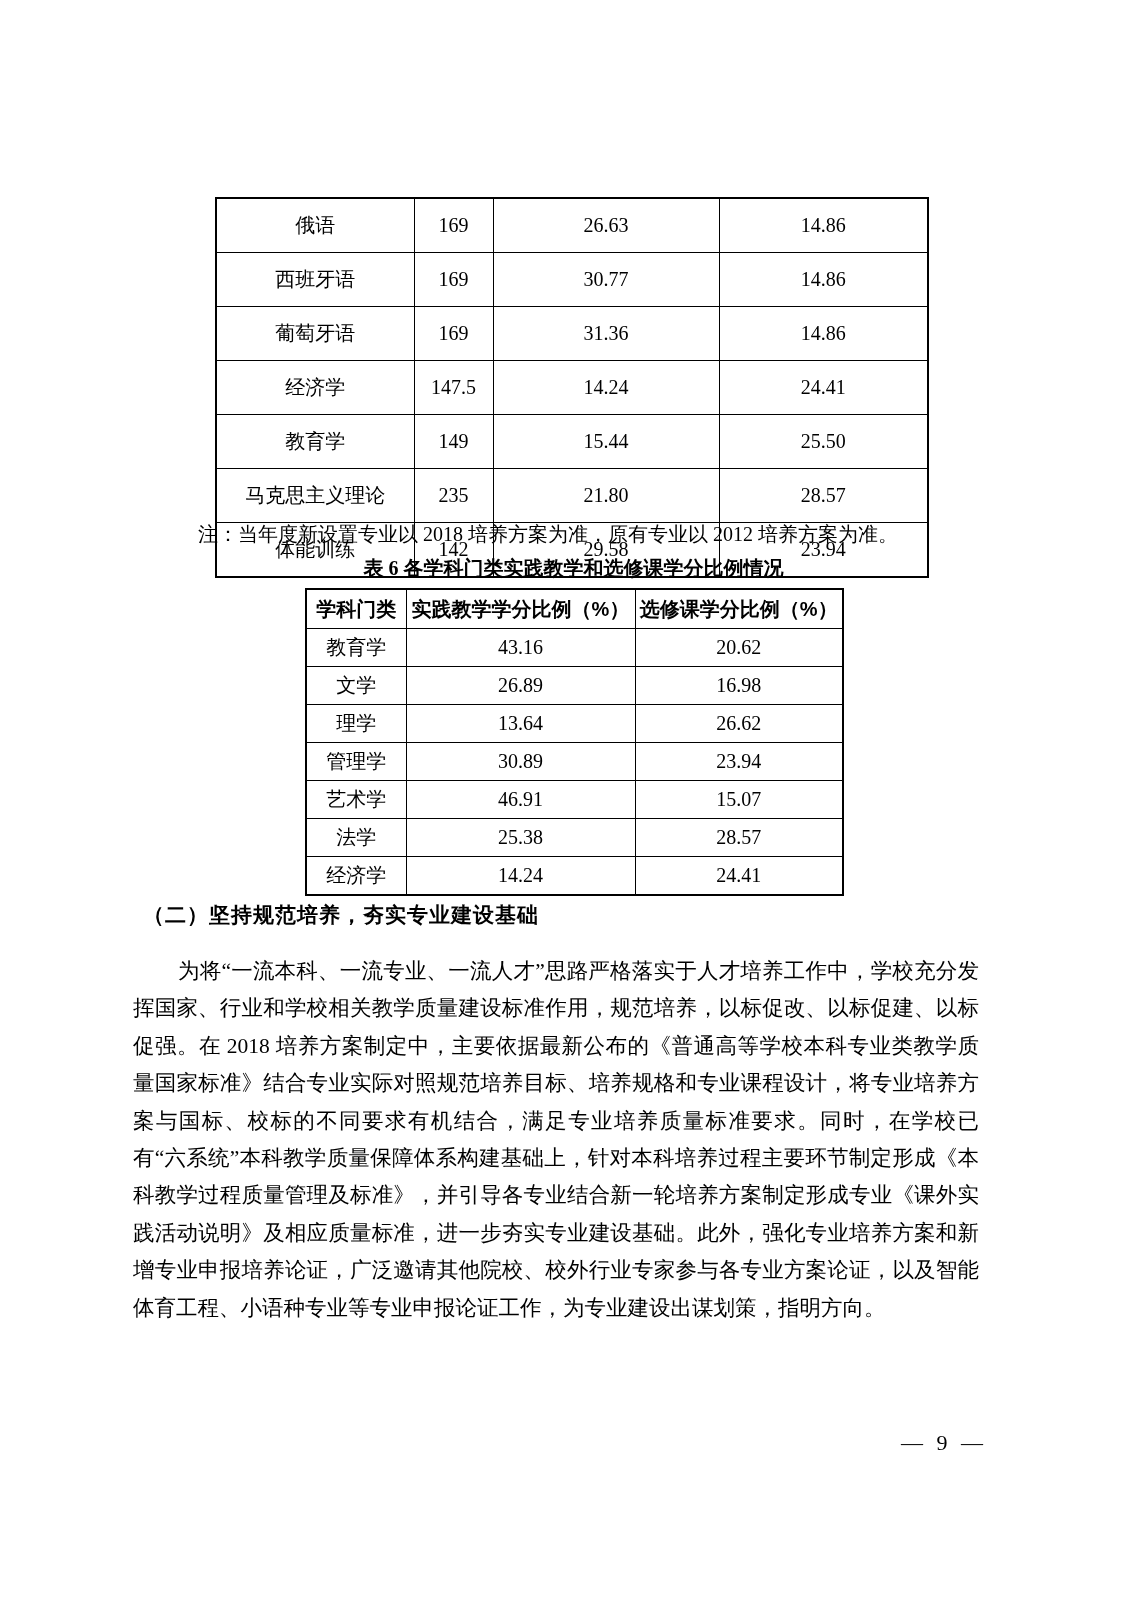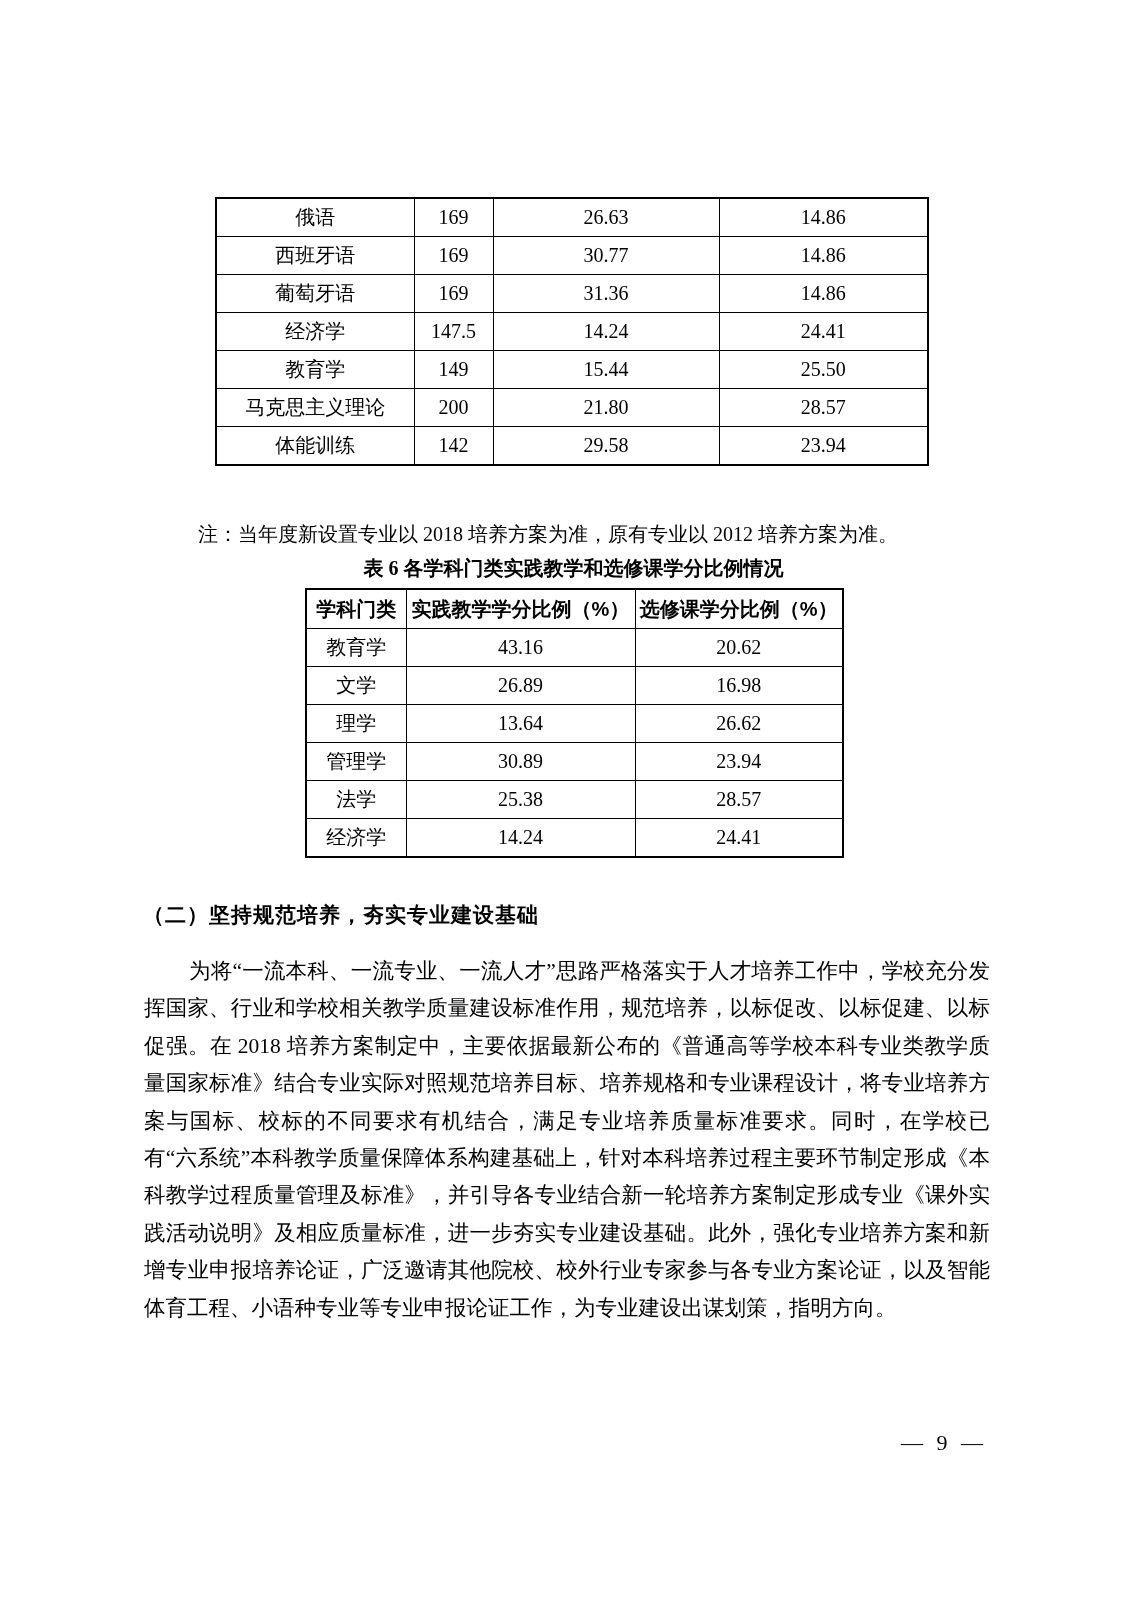--- a/index.html
+++ b/index.html
@@ -26,21 +26,21 @@
     border-collapse: collapse;
     table-layout: fixed;
     border: 2px solid #000;
   }
   table.t1 td {
     border: 1px solid #000;
     height: 37px;
     text-align: center;
     vertical-align: middle;
     font-size: 20px;
-    padding: 0;
+    padding: 8px;
   }
 
   
   .note {
     position: absolute;
     left: 198px;
     top: 521px;
     font-size: 20px;
     white-space: nowrap;
   }
@@ -96,21 +96,21 @@
     font-family: "Liberation Sans", "DejaVu Sans", sans-serif;
     font-weight: bold;
     font-size: 21px;
     letter-spacing: 1px;
     white-space: nowrap;
   }
 
   
   .body-text {
     position: absolute;
-    left: 144px;
+    left: 133px;
     top: 953px;
     width: 846px;
     margin: 0;
     font-size: 21.5px;
     line-height: 37.4px;
     text-align: justify;
     text-indent: 45px;
   }
 
   
@@ -161,21 +161,21 @@
         <td>24.41</td>
       </tr>
       <tr>
         <td>教育学</td>
         <td>149</td>
         <td>15.44</td>
         <td>25.50</td>
       </tr>
       <tr>
         <td>马克思主义理论</td>
-        <td>200</td>
+        <td>235</td>
         <td>21.80</td>
         <td>28.57</td>
       </tr>
       <tr>
         <td>体能训练</td>
         <td>142</td>
         <td>29.58</td>
         <td>23.94</td>
       </tr>
     </tbody>
@@ -213,20 +213,25 @@
         <td>理学</td>
         <td>13.64</td>
         <td>26.62</td>
       </tr>
       <tr>
         <td>管理学</td>
         <td>30.89</td>
         <td>23.94</td>
       </tr>
       <tr>
+        <td>艺术学</td>
+        <td>46.91</td>
+        <td>15.07</td>
+      </tr>
+      <tr>
         <td>法学</td>
         <td>25.38</td>
         <td>28.57</td>
       </tr>
       <tr>
         <td>经济学</td>
         <td>14.24</td>
         <td>24.41</td>
       </tr>
     </tbody>

